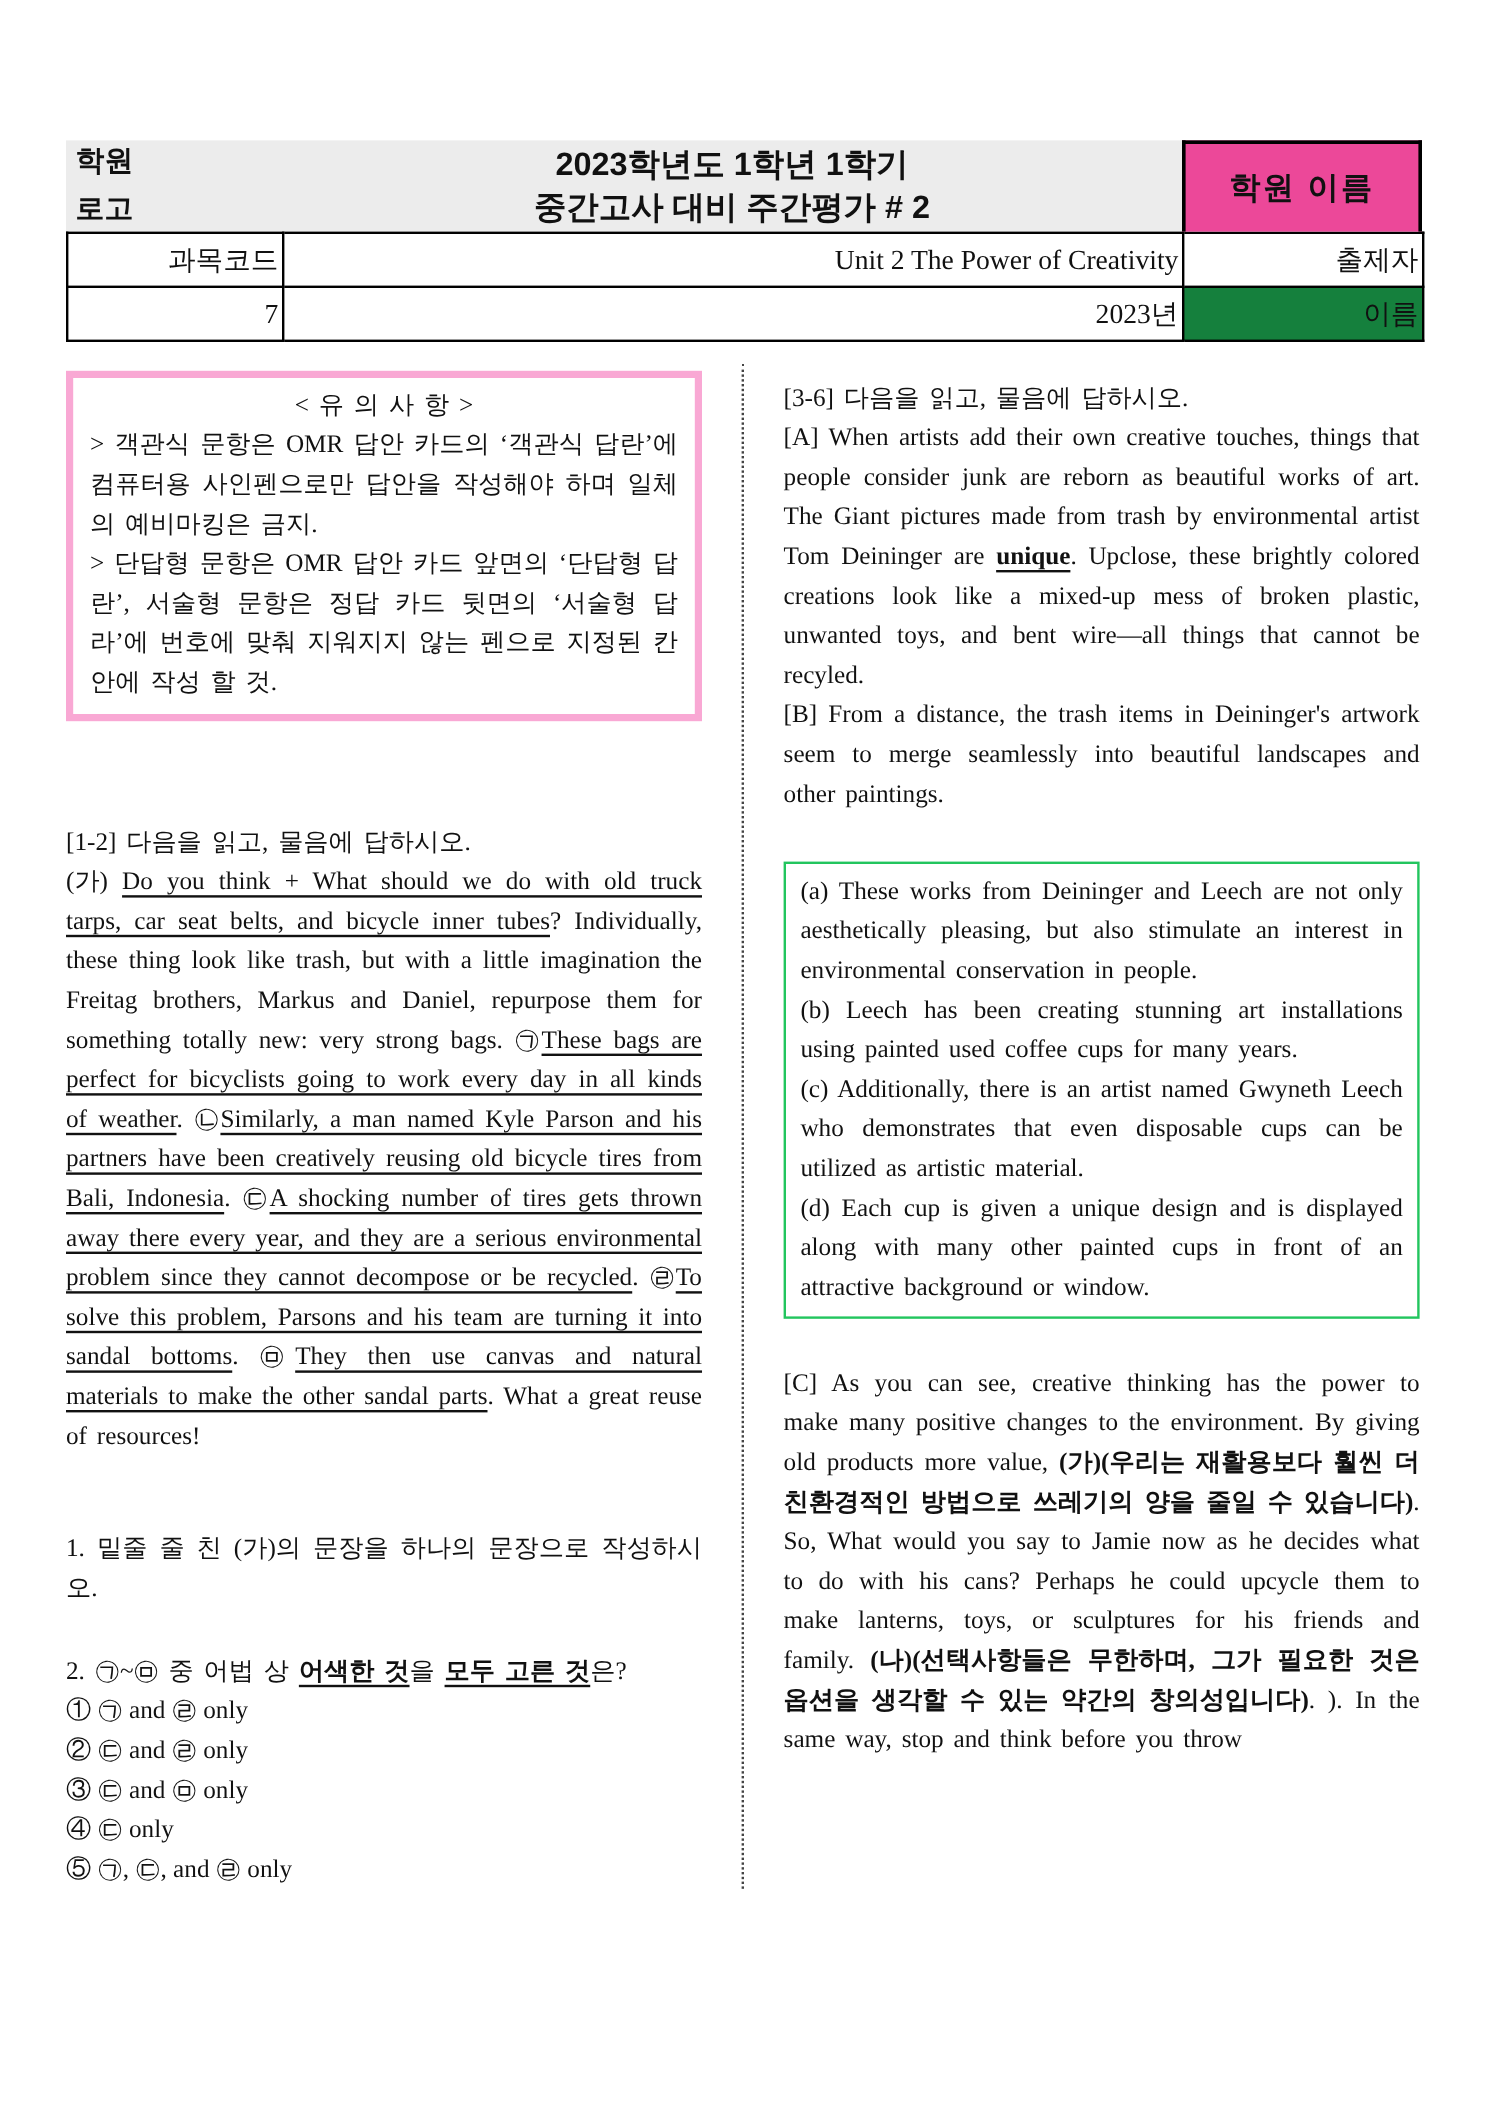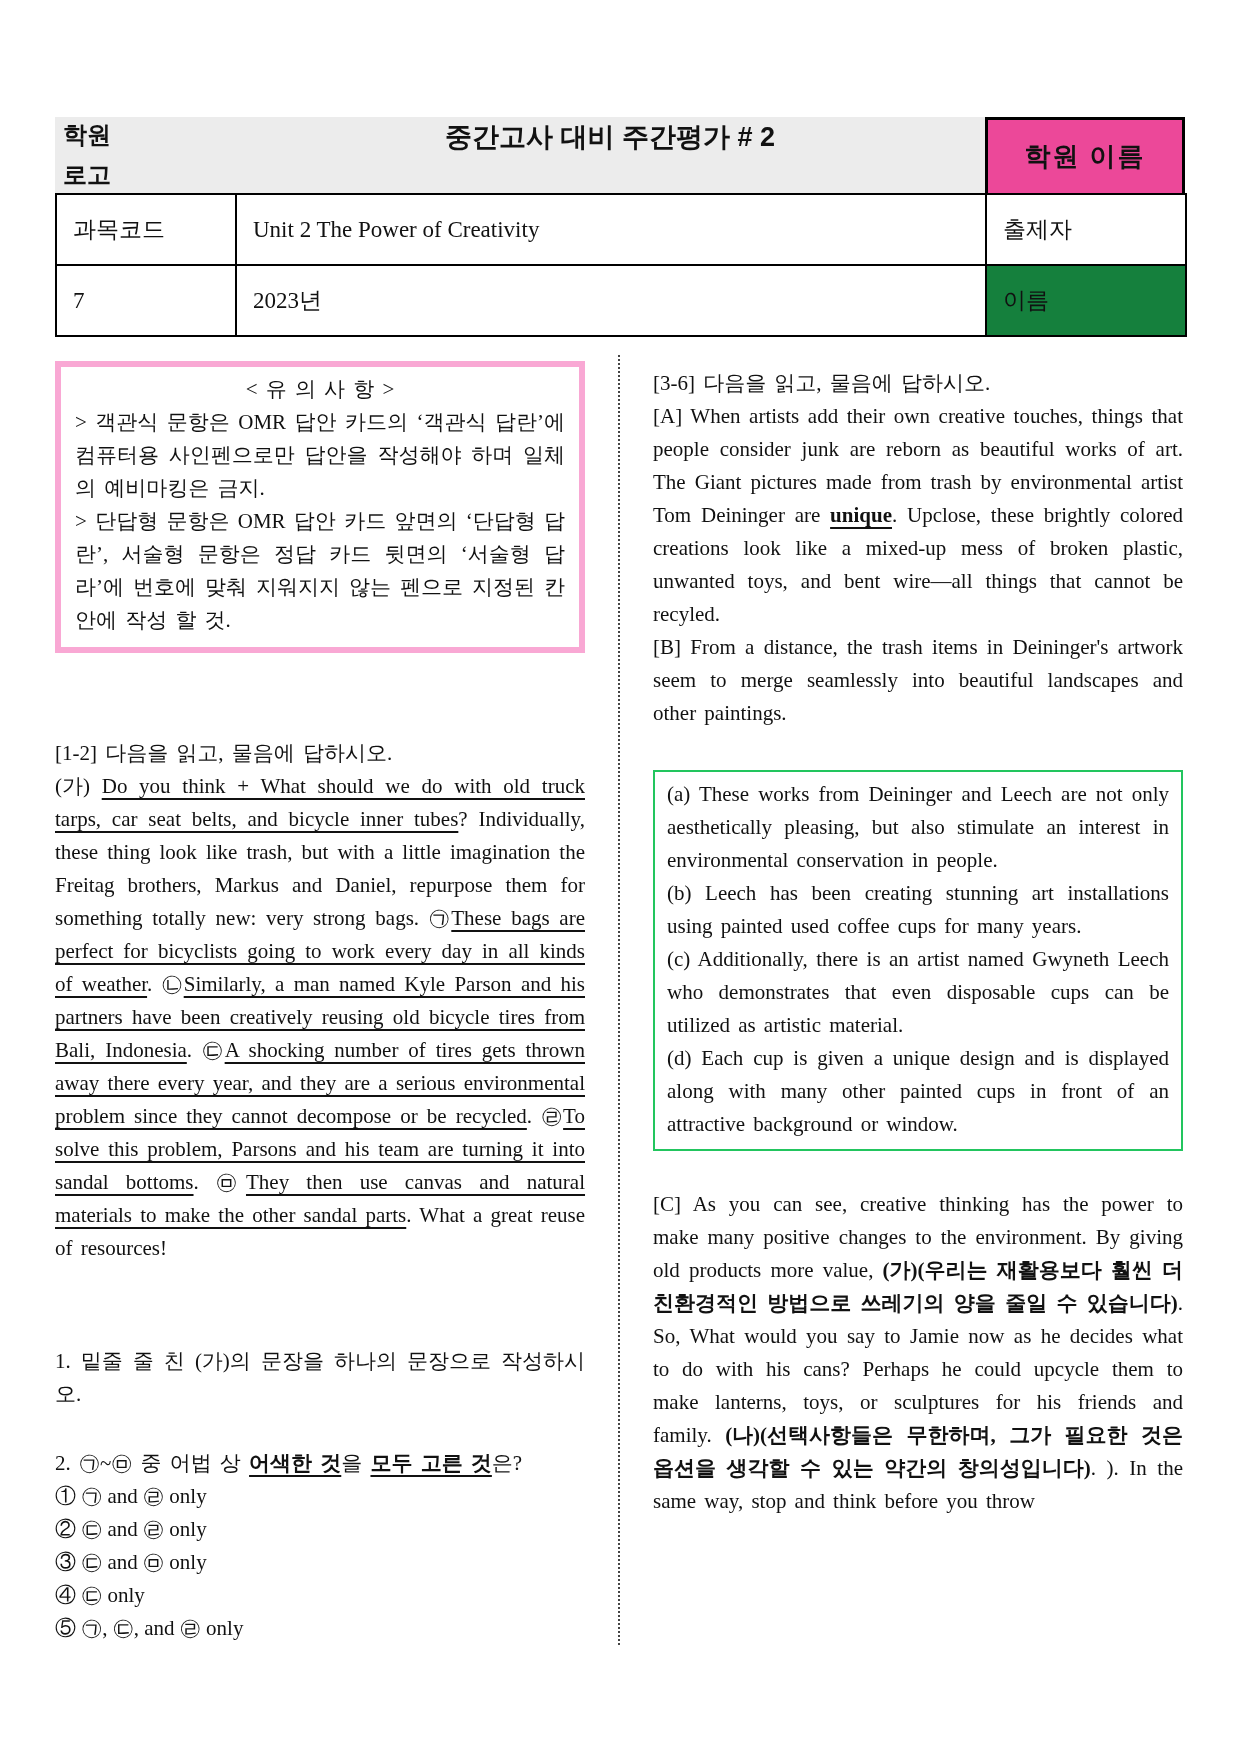--- a/index.html
+++ b/index.html
@@ -31,22 +31,22 @@
   }
   .band-name {
     width:200px; box-sizing:border-box;
     border:3px solid #000; border-bottom:none;
     background:#ec4899;
     display:flex; align-items:center; justify-content:center;
     font-size:26px; letter-spacing:2px;
   }
   table.htable { border-collapse:collapse; width:1130px; table-layout:fixed; }
   table.htable td {
-    border:2px solid #000; height:37px; text-align:left;
-    font-size:23px; padding:16px;
+    border:2px solid #000; height:37px; text-align:right;
+    font-size:23px; padding:3px;
   }
   td.gray { background:#15803d; }
   
   .columns { display:flex; margin-top:18px; align-items:stretch; }
   .col-left  { width:530px; }
   .col-right { width:530px; margin-left:33px; }
   .divider { width:0; border-left:2px dotted #444; margin-left:33px; }
   
   .body-text {
     font-size:21px; line-height:33px;
@@ -54,21 +54,21 @@
     word-spacing:0.14em;
   }
   .seg-b { font-weight:bold; }
   .seg-u { text-decoration:underline; text-underline-offset:5px; text-decoration-thickness:1.5px; }
   .notice-box {
     box-sizing:border-box; border:6px solid #f9a8d4;
     margin-top:6px; padding:6px 14px 10px 14px;
   }
   .notice-title { text-align:center; text-align-last:center; }
   .section-label { margin-top:84px; }
-  .q1 { margin-top:80px; }
+  .q1 { margin-top:61px; }
   .q2 { margin-top:36px; }
   .choices { margin:0; padding:0; list-style:none; }
   .choices li { font-size:21px; line-height:33px; }
   .label-right { margin-top:12px; }
   .answer-box {
     box-sizing:border-box; border:2px solid #22c55e;
     margin-top:40px; padding:6px 12px 8px 12px;
   }
   .para-c { margin-top:37px; }
 </style>
@@ -77,20 +77,21 @@
 
 <div class="page">
 
   <div class="header">
     <div class="band">
       <div class="band-logo">
         <span>학원</span>
         <span>로고</span>
       </div>
       <div class="band-title">
+        <span>2023학년도 1학년 1학기</span>
         <span>중간고사 대비 주간평가 # 2</span>
       </div>
       <div class="band-name">학원 이름</div>
     </div>
     <table class="htable">
       <colgroup>
           <col style="width:180px">
           <col style="width:750px">
           <col style="width:200px">
         </colgroup>

